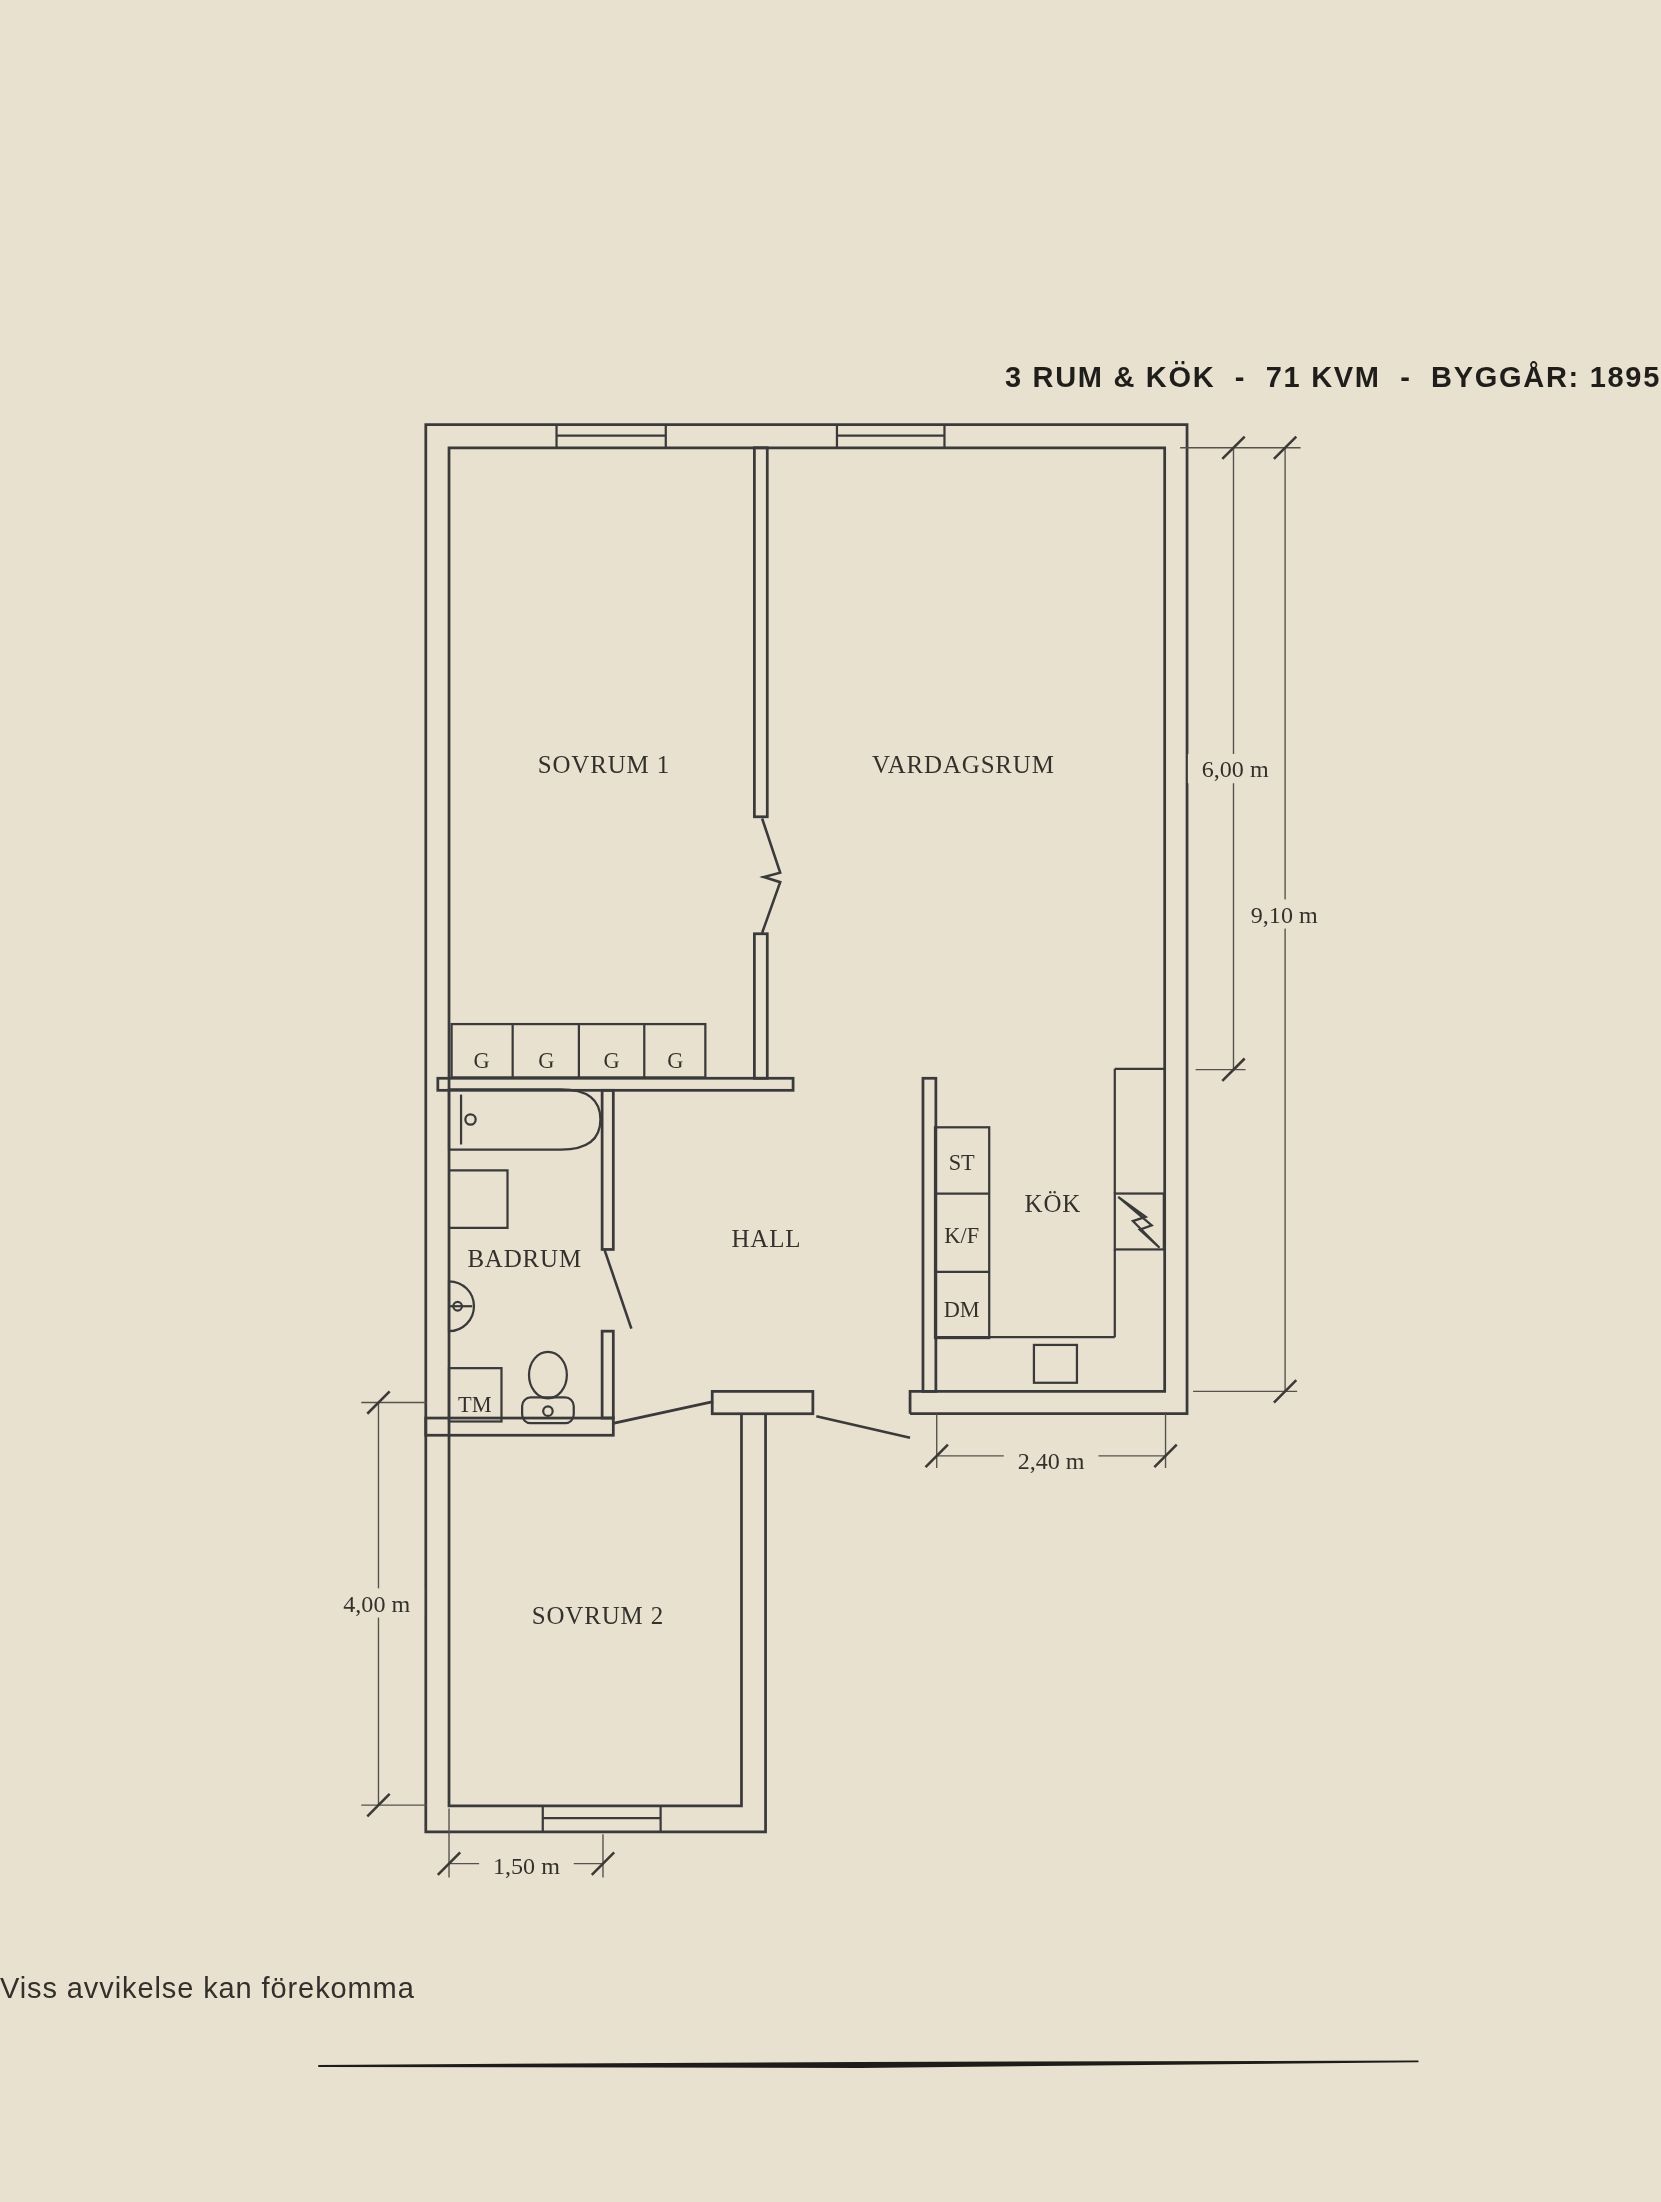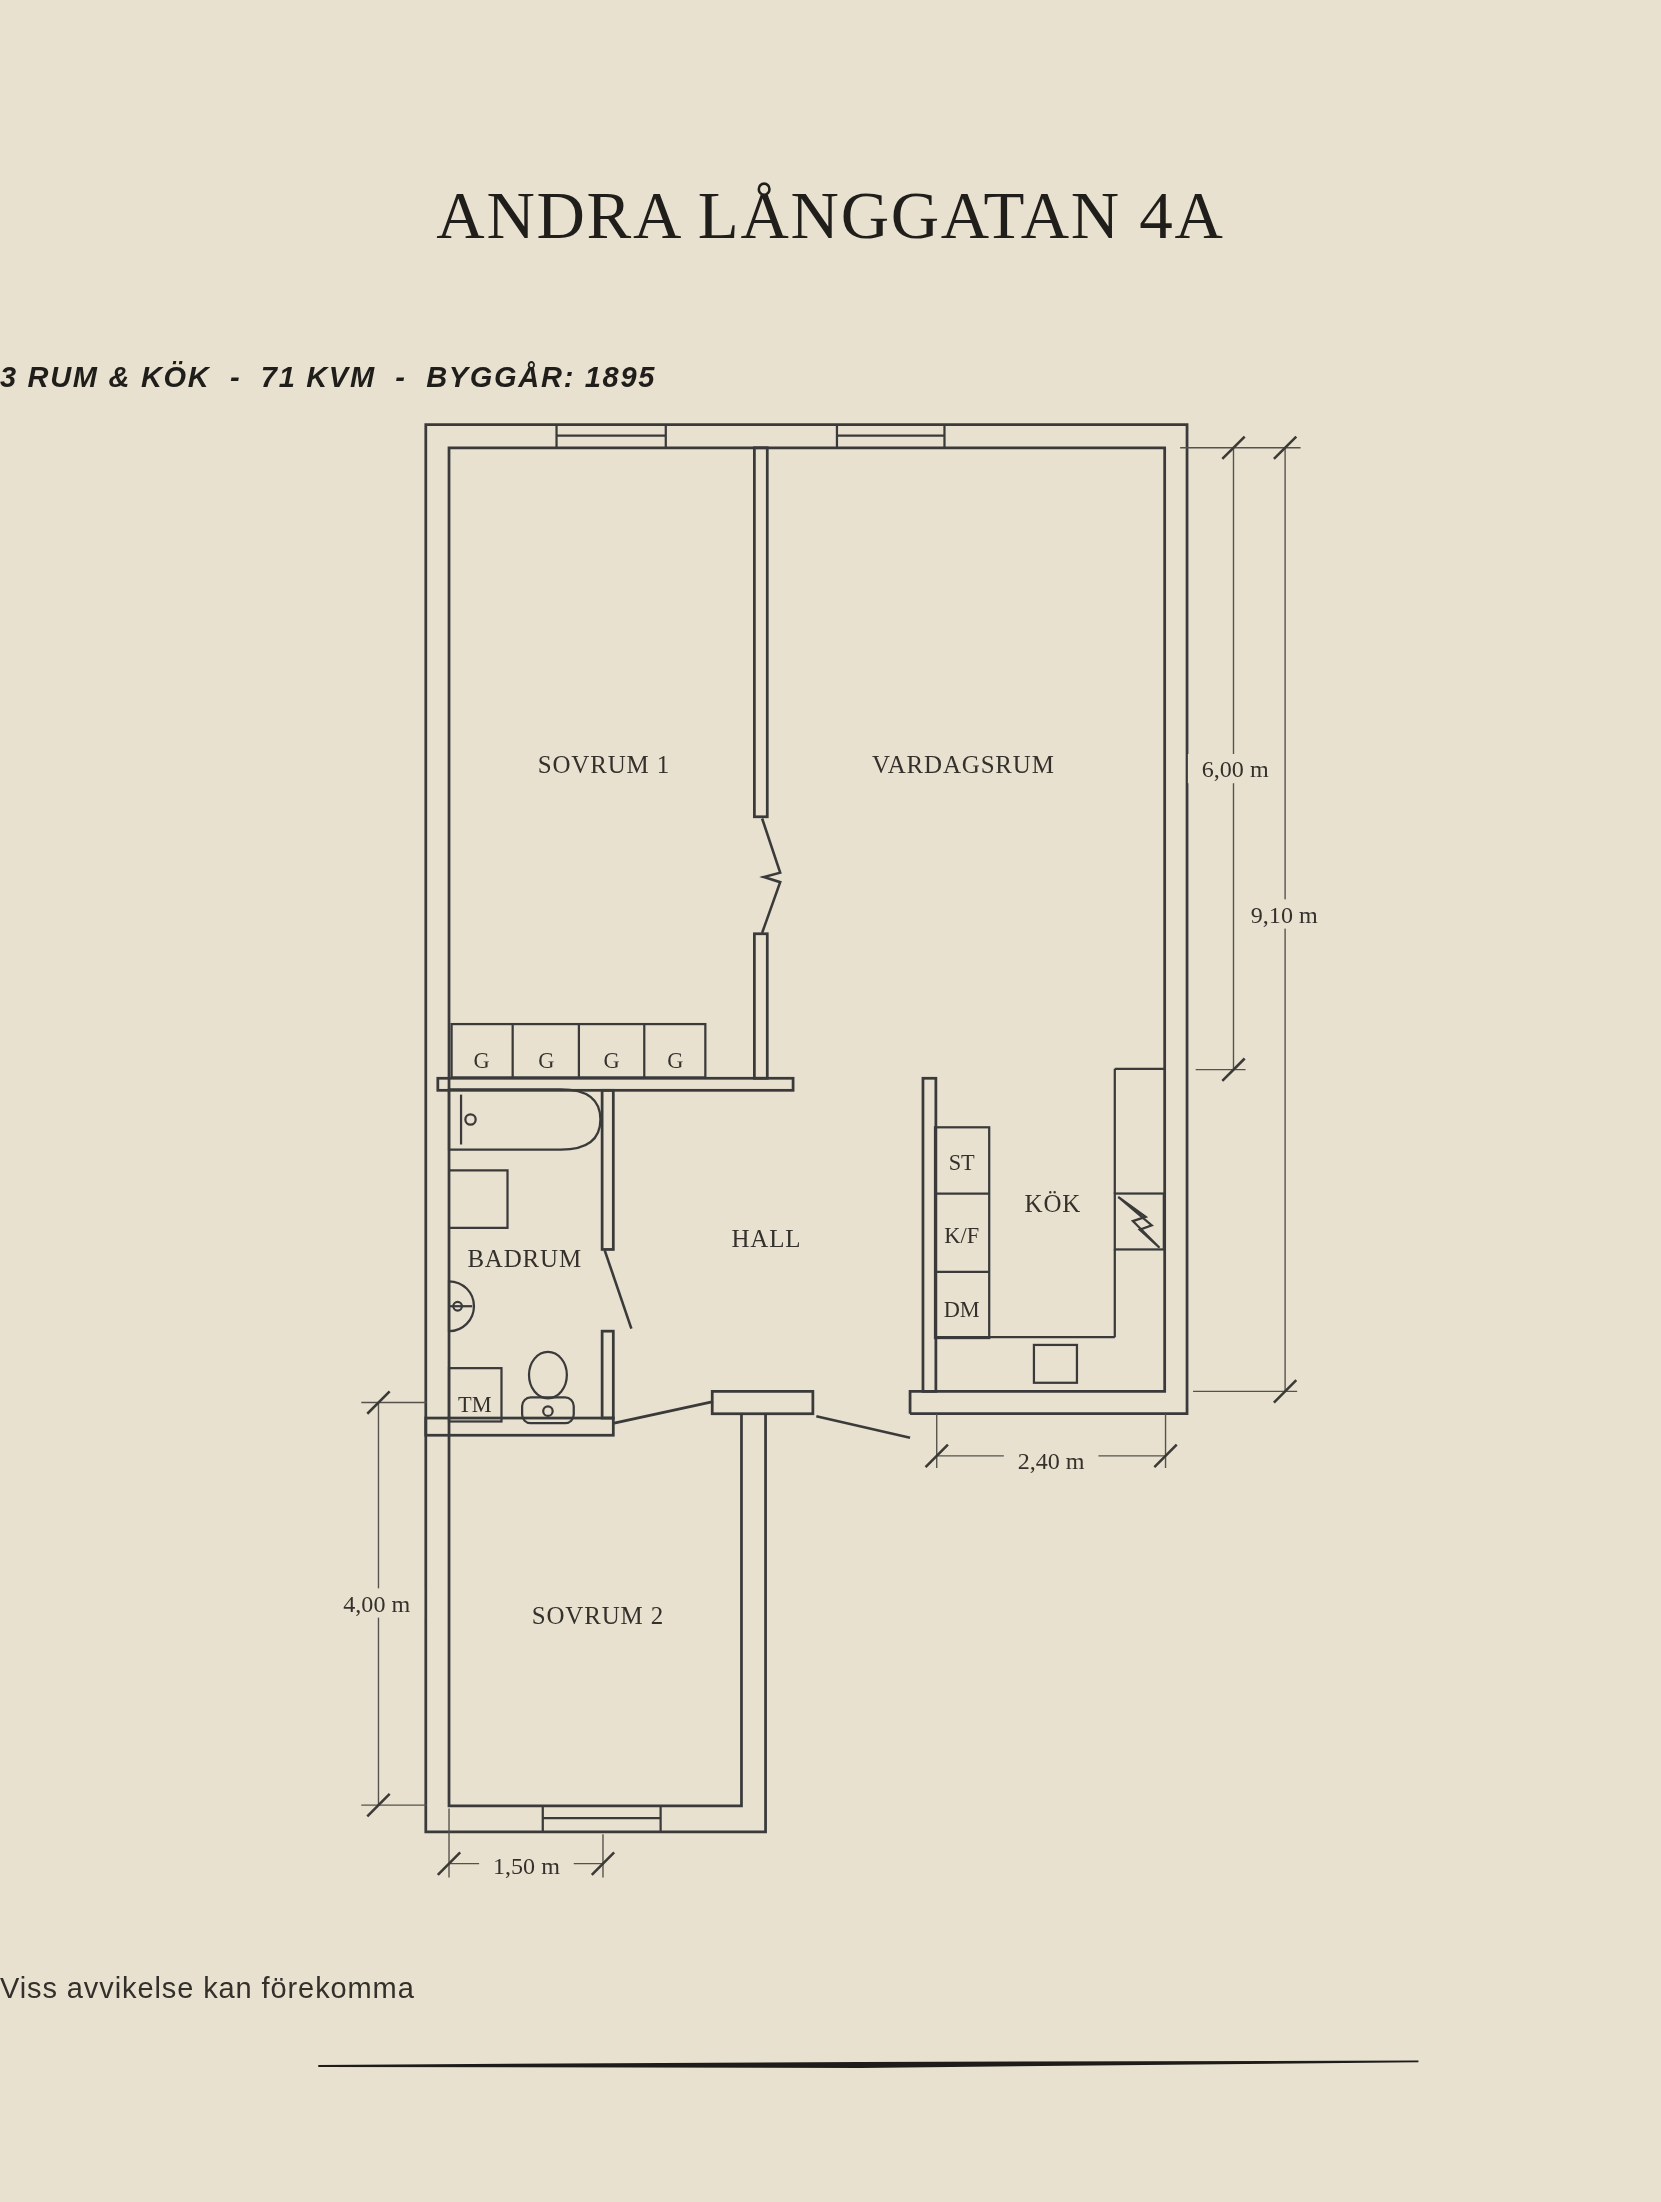--- a/index.html
+++ b/index.html
@@ -17,22 +17,22 @@
     font-family:"Liberation Serif",serif;
   }
   .page{position:relative;width:1661px;height:2203px;background:var(--background);}
   .page-title{
     position:absolute;top:179px;left:0;width:100%;margin:0;
     text-align:center;font-family:"Liberation Serif",serif;font-weight:400;
     font-size:67px;letter-spacing:1.7px;color:var(--title);line-height:1.1;
   }
   .page-subtitle{
     position:absolute;top:361px;left:0;width:100%;
-    text-align:left;font-family:"Liberation Sans",sans-serif;font-weight:700;
-    font-size:29px;letter-spacing:1.7px;color:var(--title);white-space:pre;font-style:italic;
+    text-align:right;font-family:"Liberation Sans",sans-serif;font-weight:700;
+    font-size:29px;letter-spacing:1.7px;color:var(--title);white-space:pre;
   }
   .plan-svg{position:absolute;top:0;left:0;}
   .wall{stroke:var(--wall);stroke-width:3.2;fill:none;}
   .wall-thin{stroke:var(--wall);stroke-width:2.6;fill:none;}
   .fixture{stroke:var(--wall);stroke-width:2.6;fill:none;}
   .door{stroke:var(--wall);stroke-width:3;fill:none;}
   .dim{stroke:var(--dimension);stroke-width:1.6;fill:none;}
   .dim-tick{stroke:#3c3a36;stroke-width:3;fill:none;}
   .dim-bg{fill:var(--background);stroke:none;}
   .room-label{font-family:"Liberation Serif",serif;font-size:29px;fill:var(--text);
@@ -46,21 +46,20 @@
     position:absolute;top:1972px;left:0;width:100%;
     text-align:left;font-family:"Liberation Sans",sans-serif;font-weight:400;
     font-size:29px;letter-spacing:0.9px;color:#33302b;
   }
 </style>
 </head>
 <body>
 
 <div class="page">
 
-  <h1 class="page-title">ANDRA LÅNGGATAN 4A</h1>
   <div class="page-subtitle">3 RUM &amp; KÖK  -  71 KVM  -  BYGGÅR: 1895</div>
 
   <svg class="plan-svg" width="1661" height="2203" viewBox="0 0 1931 2560" xmlns="http://www.w3.org/2000/svg">
 
     <g>
 
       <path class="wall" d="M1058,1643 L1380,1643 L1380,493 L495,493 L495,2129 L890,2129 L890,1643"></path>
 
       <path class="wall" d="M1058,1643 L1058,1617 L1354,1617 L1354,520 L522,520 L522,2099 L862,2099 L862,1643"></path>
 

